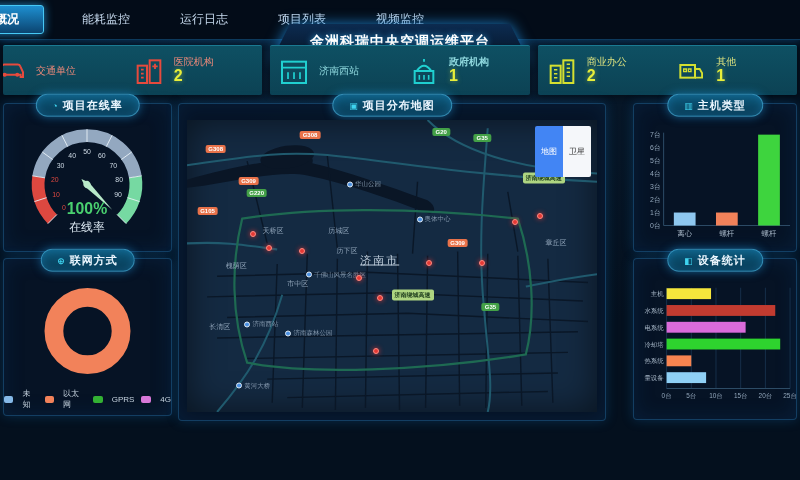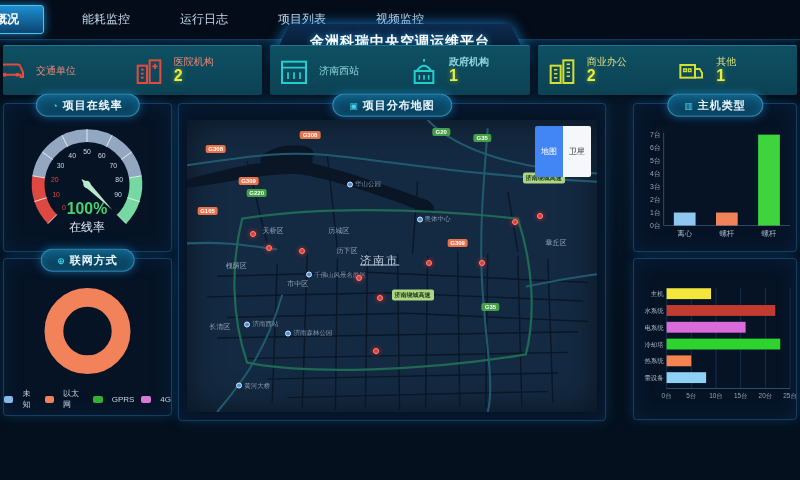--- a/index.html
+++ b/index.html
@@ -341,20 +341,21 @@
         <text x="51.33333333333333" y="113" text-anchor="middle" font-size="7.5" fill="#a8b8c8">离心</text>
         <rect x="83" y="88.85714285714286" width="22" height="13.142857142857142" fill="#f2825a"></rect>
         <text x="94" y="113" text-anchor="middle" font-size="7.5" fill="#a8b8c8">螺杆</text>
         <rect x="125.66666666666669" y="10" width="22" height="92" fill="#3ed43e"></rect>
         <text x="136.66666666666669" y="113" text-anchor="middle" font-size="7.5" fill="#a8b8c8">螺杆</text>
       </svg>
     </div>
 </div>
 
 <div class="panel" style="left:633px;top:258px;width:164px;height:162px;">
+  <div class="pill"><span class="picon">◧</span><span>设备统计</span></div>
   <div class="panel-body" style="top:18px;">
       <svg id="hbar-svg" class="chart-svg" viewBox="0 0 164 138">
         <line x1="33" y1="8" x2="33" y2="110" stroke="#16304a" stroke-width="1"></line>
         <text x="33" y="120" text-anchor="middle" font-size="6.5" fill="#93a7bb">0台</text>
         <line x1="58" y1="8" x2="58" y2="110" stroke="#16304a" stroke-width="1"></line>
         <text x="58" y="120" text-anchor="middle" font-size="6.5" fill="#93a7bb">5台</text>
         <line x1="83" y1="8" x2="83" y2="110" stroke="#16304a" stroke-width="1"></line>
         <text x="83" y="120" text-anchor="middle" font-size="6.5" fill="#93a7bb">10台</text>
         <line x1="108" y1="8" x2="108" y2="110" stroke="#16304a" stroke-width="1"></line>
         <text x="108" y="120" text-anchor="middle" font-size="6.5" fill="#93a7bb">15台</text>

